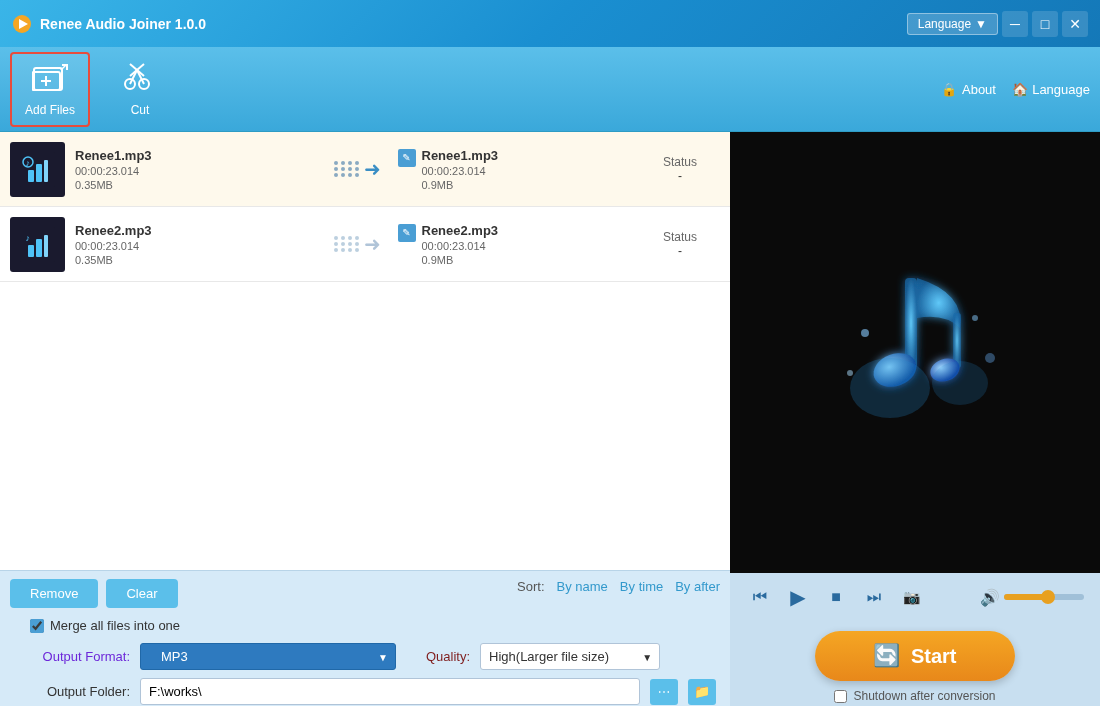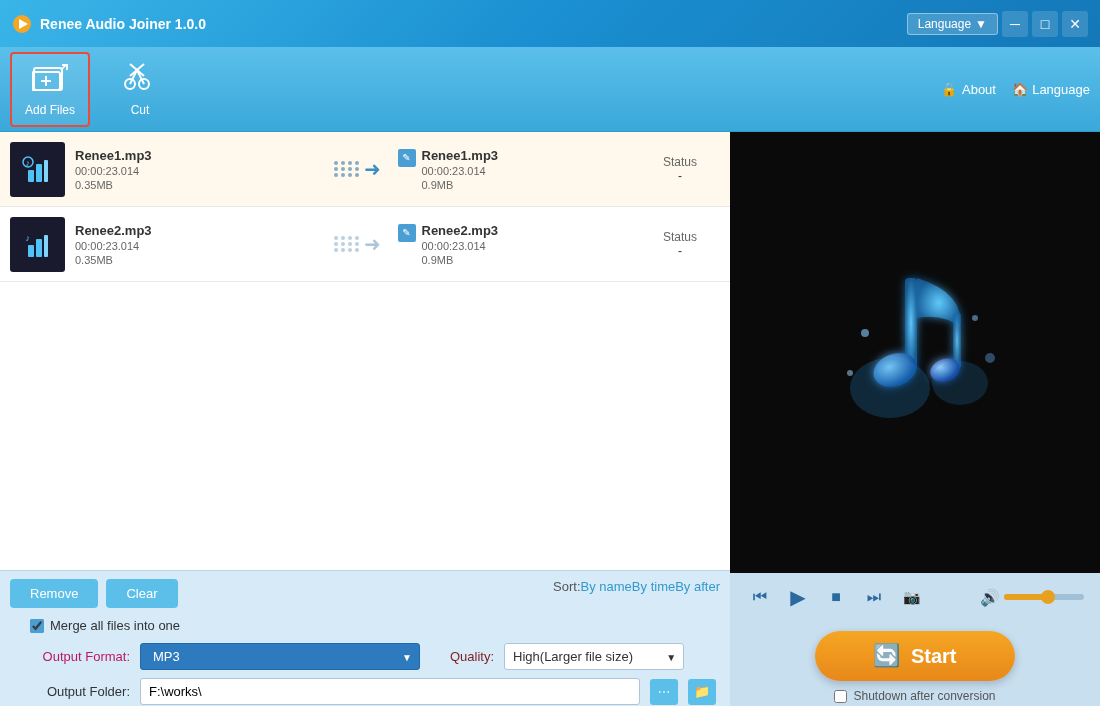--- a/index.html
+++ b/index.html
@@ -148,33 +148,33 @@
     }
     .btn-remove {
       background: #5bbfea; color: white; border: none;
       padding: 7px 20px; border-radius: 4px; cursor: pointer; font-size: 13px;
     }
     .btn-clear {
       background: #5bbfea; color: white; border: none;
       padding: 7px 20px; border-radius: 4px; cursor: pointer; font-size: 13px;
     }
     .sort-area {
-      margin-left: auto; display: flex; align-items: center; gap: 0;
+      margin-left: auto; display: flex; align-items: center; gap: 12px;
     }
     .sort-label { color: #555; font-size: 13px; }
     .sort-link { color: #3399cc; font-size: 13px; cursor: pointer; }
 
     .merge-row { display: flex; align-items: center; gap: 6px; margin-bottom: 10px; padding-left: 20px; }
     .merge-checkbox { width: 14px; height: 14px; cursor: pointer; accent-color: #4a9ed4; }
     .merge-label { font-size: 13px; color: #333; }
 
     .format-row { display: flex; align-items: center; gap: 10px; margin-bottom: 8px; padding-left: 10px; }
-    .format-label { color: #be185d; font-size: 13px; width: 110px; text-align: right; }
+    .format-label { color: #6d28d9; font-size: 13px; width: 110px; text-align: right; }
     .format-select {
-      width: 280px; padding: 5px 12px;
+      width: 256px; padding: 5px 20px;
       background: #2e7abf; color: white;
       border: 1px solid #2068a8; border-radius: 3px;
       font-size: 13px; cursor: pointer;
       appearance: none; -webkit-appearance: none;
       position: relative;
     }
     .select-wrapper { position: relative; display: inline-block; }
     .select-wrapper::after {
       content: '▼'; position: absolute; right: 8px; top: 50%; transform: translateY(-50%);
       color: white; font-size: 10px; pointer-events: none;

